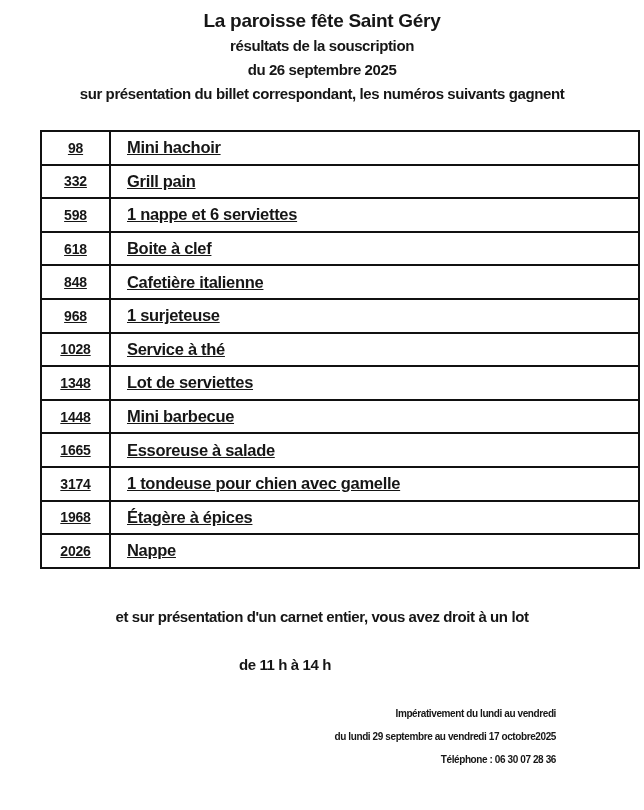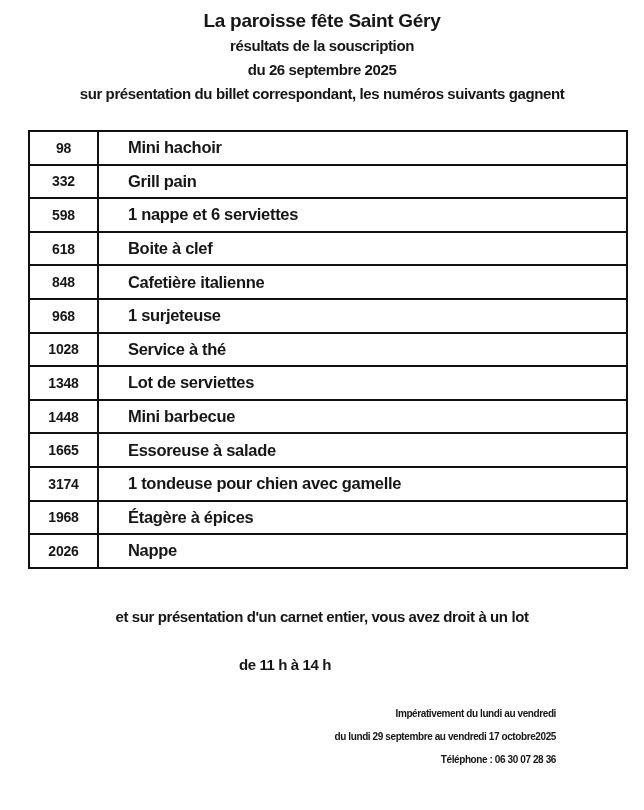--- a/index.html
+++ b/index.html
@@ -34,39 +34,40 @@
     letter-spacing: -0.3px;
   }
   .sub {
     font-size: 15px;
     line-height: 24px;
     letter-spacing: -0.4px;
   }
   
   table.prizes {
     border-collapse: collapse;
-    margin: 24px 0 0 28px;
+    margin: 24px 0 0 40px;
     width: 600px;
     table-layout: fixed;
+    text-decoration: underline;
   }
   table.prizes td {
     border: 2px solid var(--border-color);
     height: 33.6px;
     vertical-align: middle;
     white-space: nowrap;
     overflow: hidden;
   }
   td.num {
     width: 69px;
     text-align: center;
     font-size: 14px;
     letter-spacing: -0.2px;
   }
   td.prize {
-    padding-left: 29px;
+    padding-left: 16px;
     font-size: 16.5px;
     letter-spacing: -0.3px;
   }
   
   .note {
     margin-top: 39px;
     text-align: center;
     font-size: 15px;
     line-height: 18px;
     letter-spacing: -0.4px;

